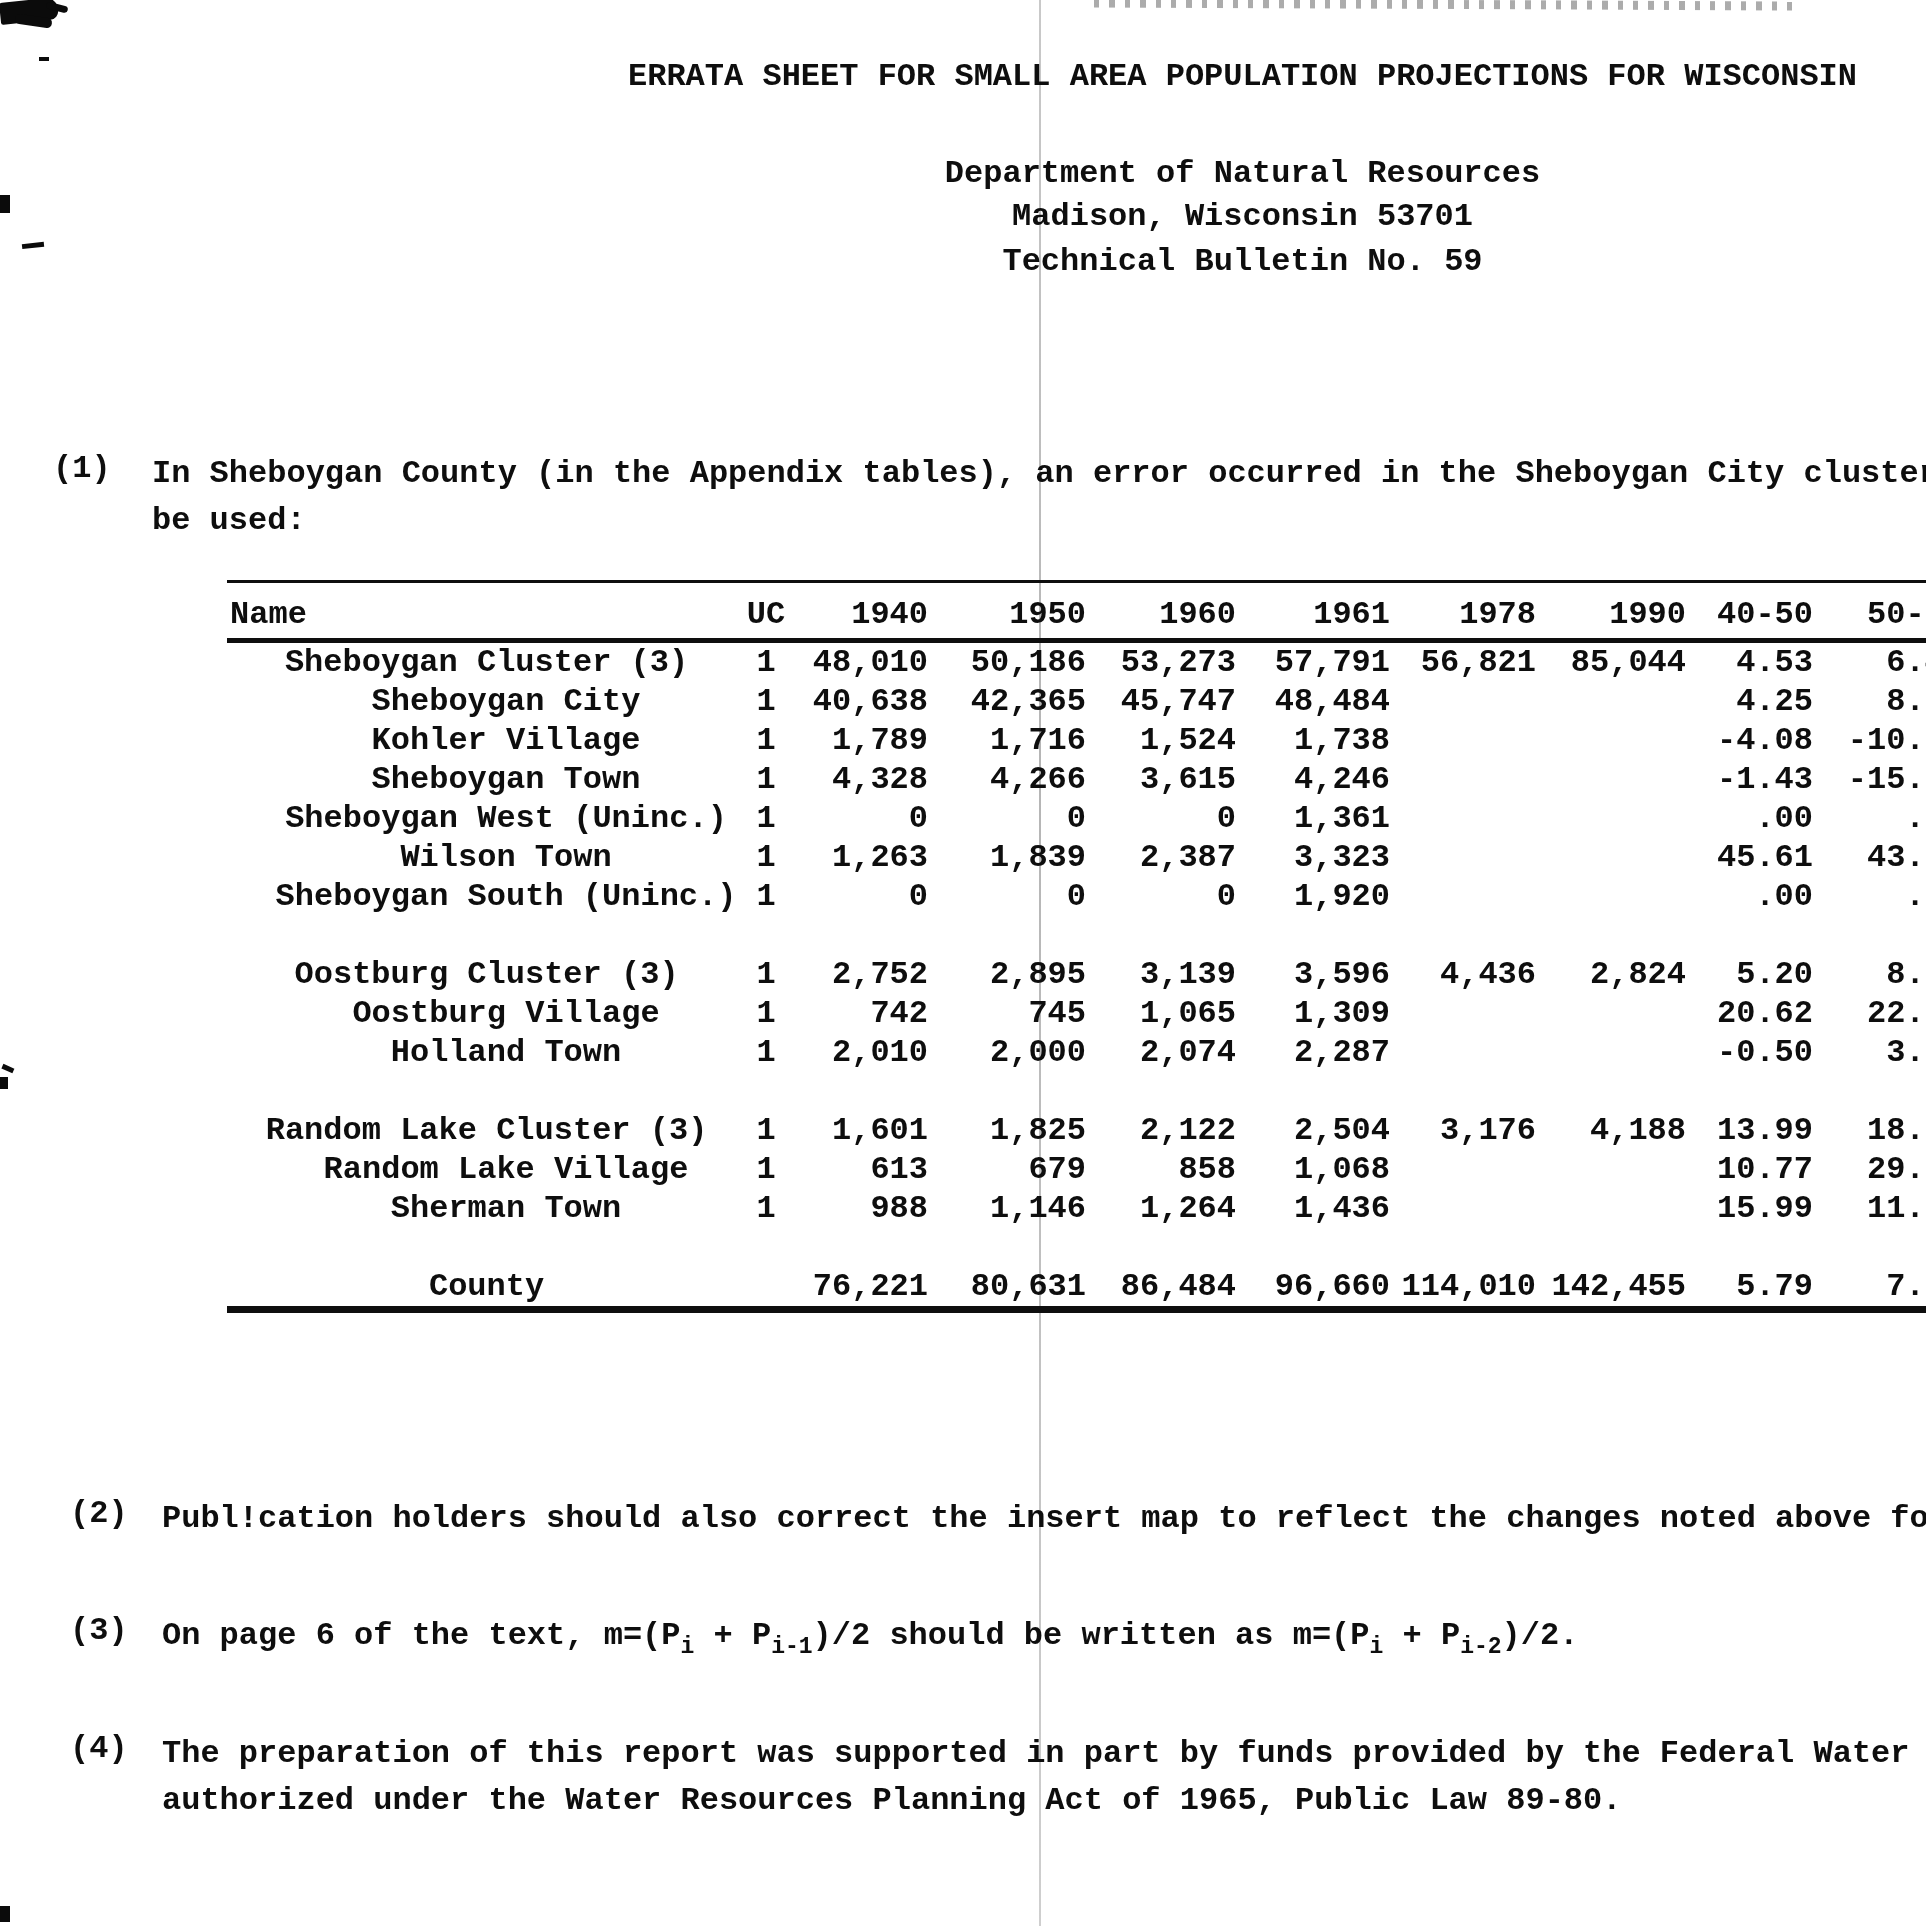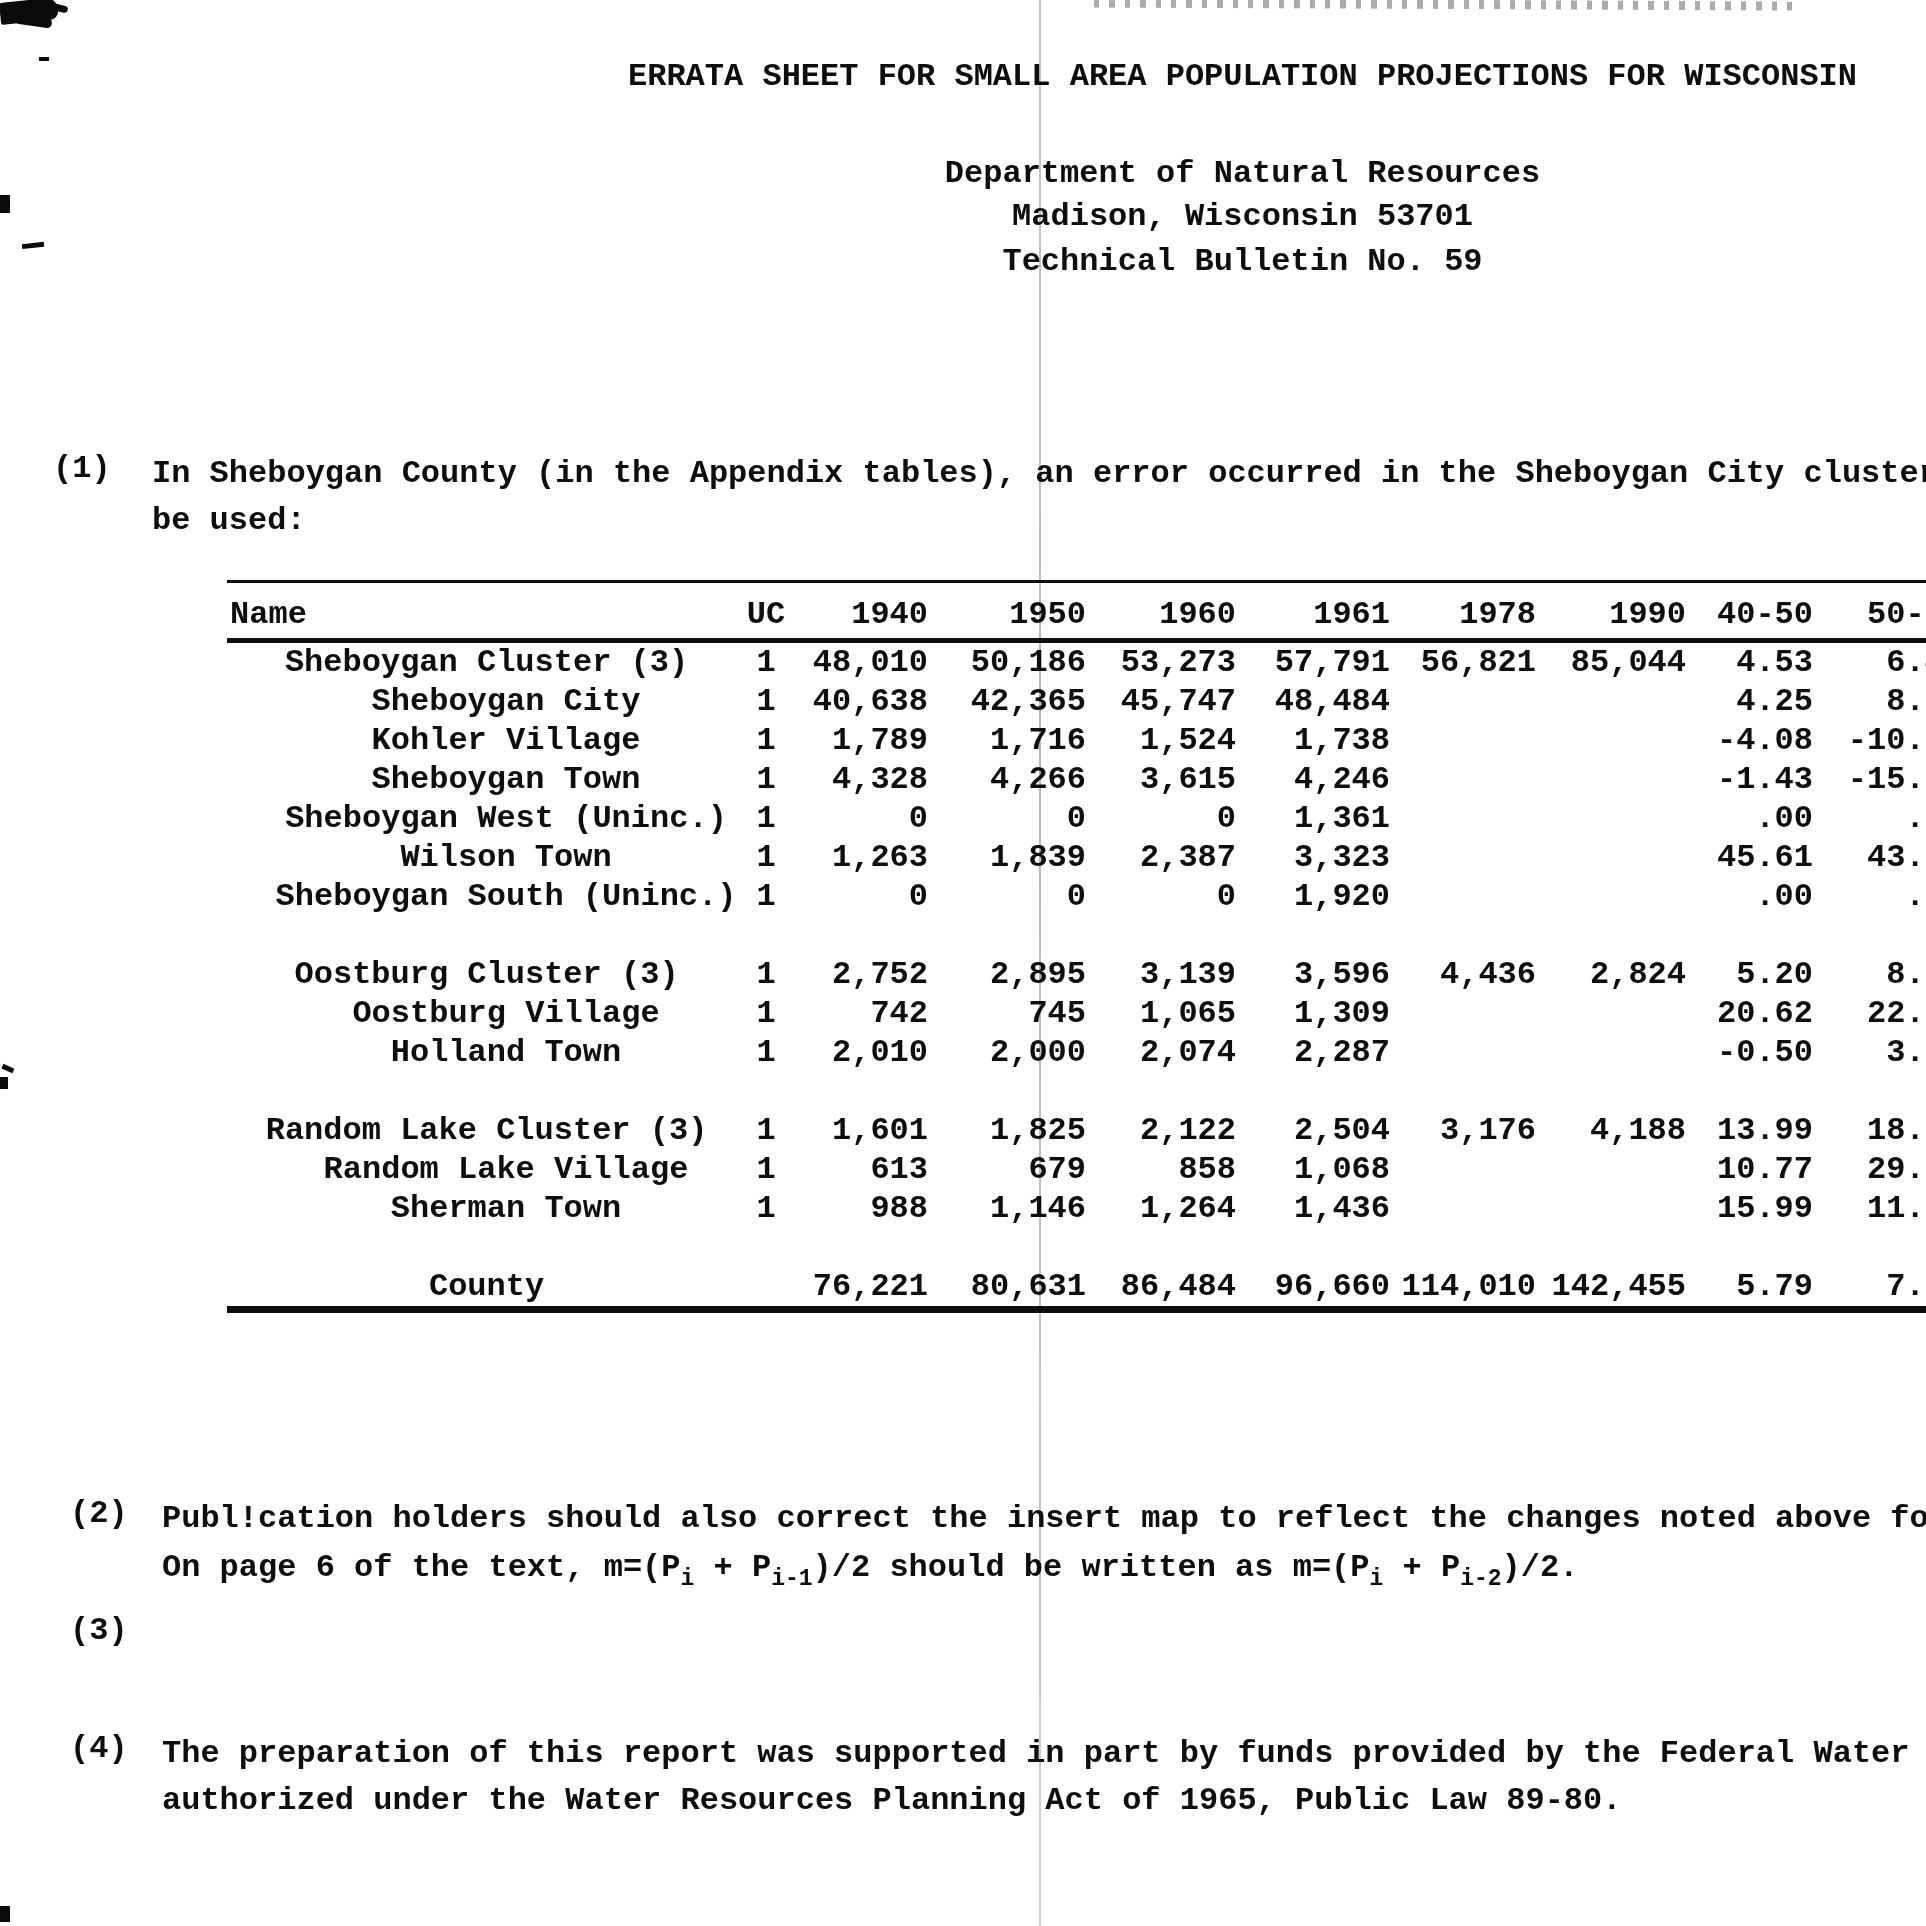--- a/index.html
+++ b/index.html
@@ -273,20 +273,20 @@
           <td class="c9">7.68</td>
         </tr>
       </tbody>
   </table>
 </div>
 
 <div class="abs num" style="left:70px;top:1495px;">(2)</div>
 <div class="abs pline" style="left:162px;top:1495px;">Publ!cation holders should also correct the insert map to reflect the changes noted above for Sheboygan County.</div>
 
 <div class="abs num" style="left:70px;top:1612px;">(3)</div>
-<div class="abs pline" style="left:162px;top:1544px;"><span>On page 6 of the text, m=(P</span><sub class="fsub">i</sub><span> + P</span><sub class="fsub">i-1</sub><span>)/2 should be written as m=(P</span><sub class="fsub">i</sub><span> + P</span><sub class="fsub">i-2</sub><span>)/2.</span></div>
+<div class="abs pline" style="left:162px;top:1612px;"><span>On page 6 of the text, m=(P</span><sub class="fsub">i</sub><span> + P</span><sub class="fsub">i-1</sub><span>)/2 should be written as m=(P</span><sub class="fsub">i</sub><span> + P</span><sub class="fsub">i-2</sub><span>)/2.</span></div>
 
 <div class="abs num" style="left:70px;top:1730px;">(4)</div>
 <div class="abs" style="left:162px;top:1730px;">
   <div class="pline">The preparation of this report was supported in part by funds provided by the Federal Water Resources Council as</div>
   <div class="pline">authorized under the Water Resources Planning Act of 1965, Public Law 89-80.</div>
 </div>
 
 
 </body></html>

